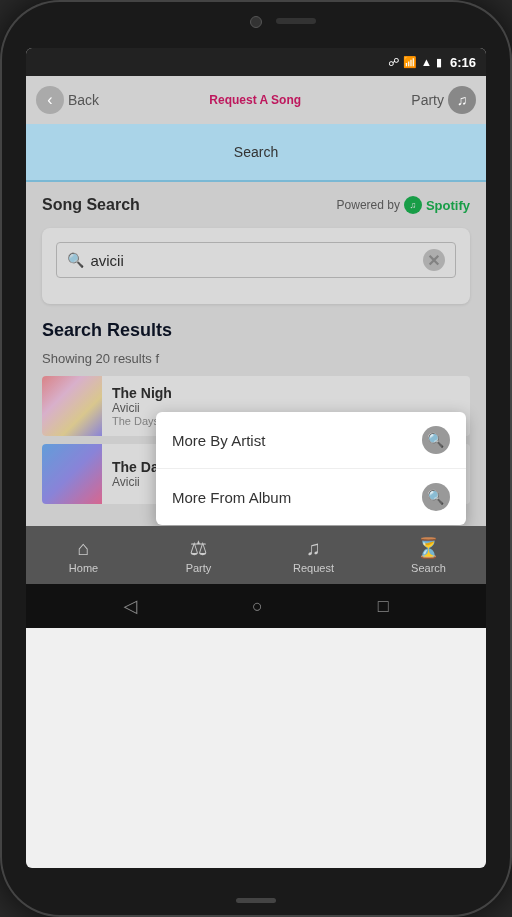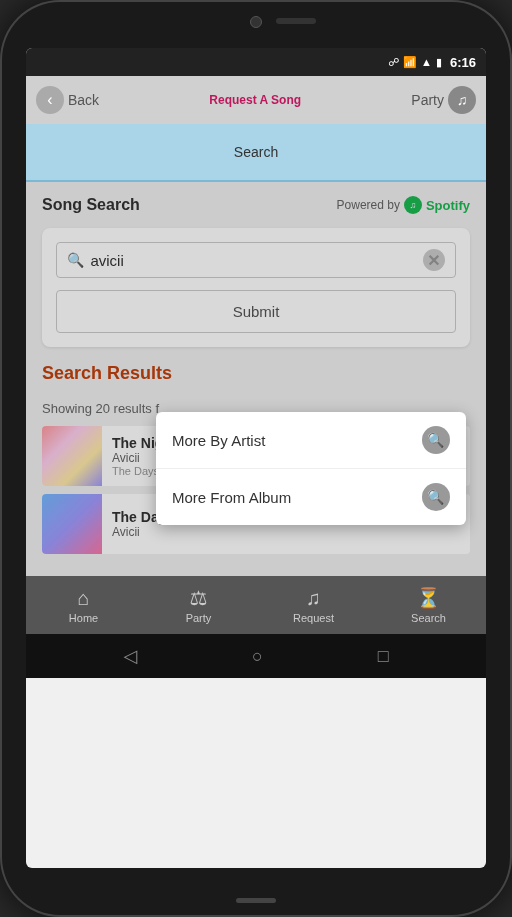--- a/index.html
+++ b/index.html
@@ -226,22 +226,22 @@
       border-radius: 4px;
       font-size: 15px;
       color: #555;
       cursor: pointer;
       text-align: center;
     }
     
     .search-results-title {
       font-size: 18px;
       font-weight: bold;
-      color: #c2410c;
-      margin-bottom: 17px;
+      color: #0f172a;
+      margin-bottom: 10px;
     }
     .results-count {
       font-size: 13px;
       color: #666;
       margin-bottom: 10px;
     }
     
     .song-row {
       display: flex;
       align-items: center;
@@ -449,23 +449,20 @@
             <span class="spotify-label">Spotify</span>
           </div>
         </div>
 
         <div class="search-box">
           <div class="search-input-wrapper">
             <span class="search-icon-small">🔍</span>
             <input class="search-input" type="text" value="avicii" style="">
             <div class="clear-btn">✕</div>
           </div>
-          <button class="submit-btn">
-            <span>Submit</span>
-          </button>
         </div>
 
         <div class="search-results-title">Search Results</div>
         <div class="results-count">Showing 20 results f</div>
 
         <div class="song-row">
           <div class="song-thumb artwork-1"></div>
           <div class="song-info">
             <div class="song-title">The Nigh</div>
             <div class="song-artist">Avicii</div>

